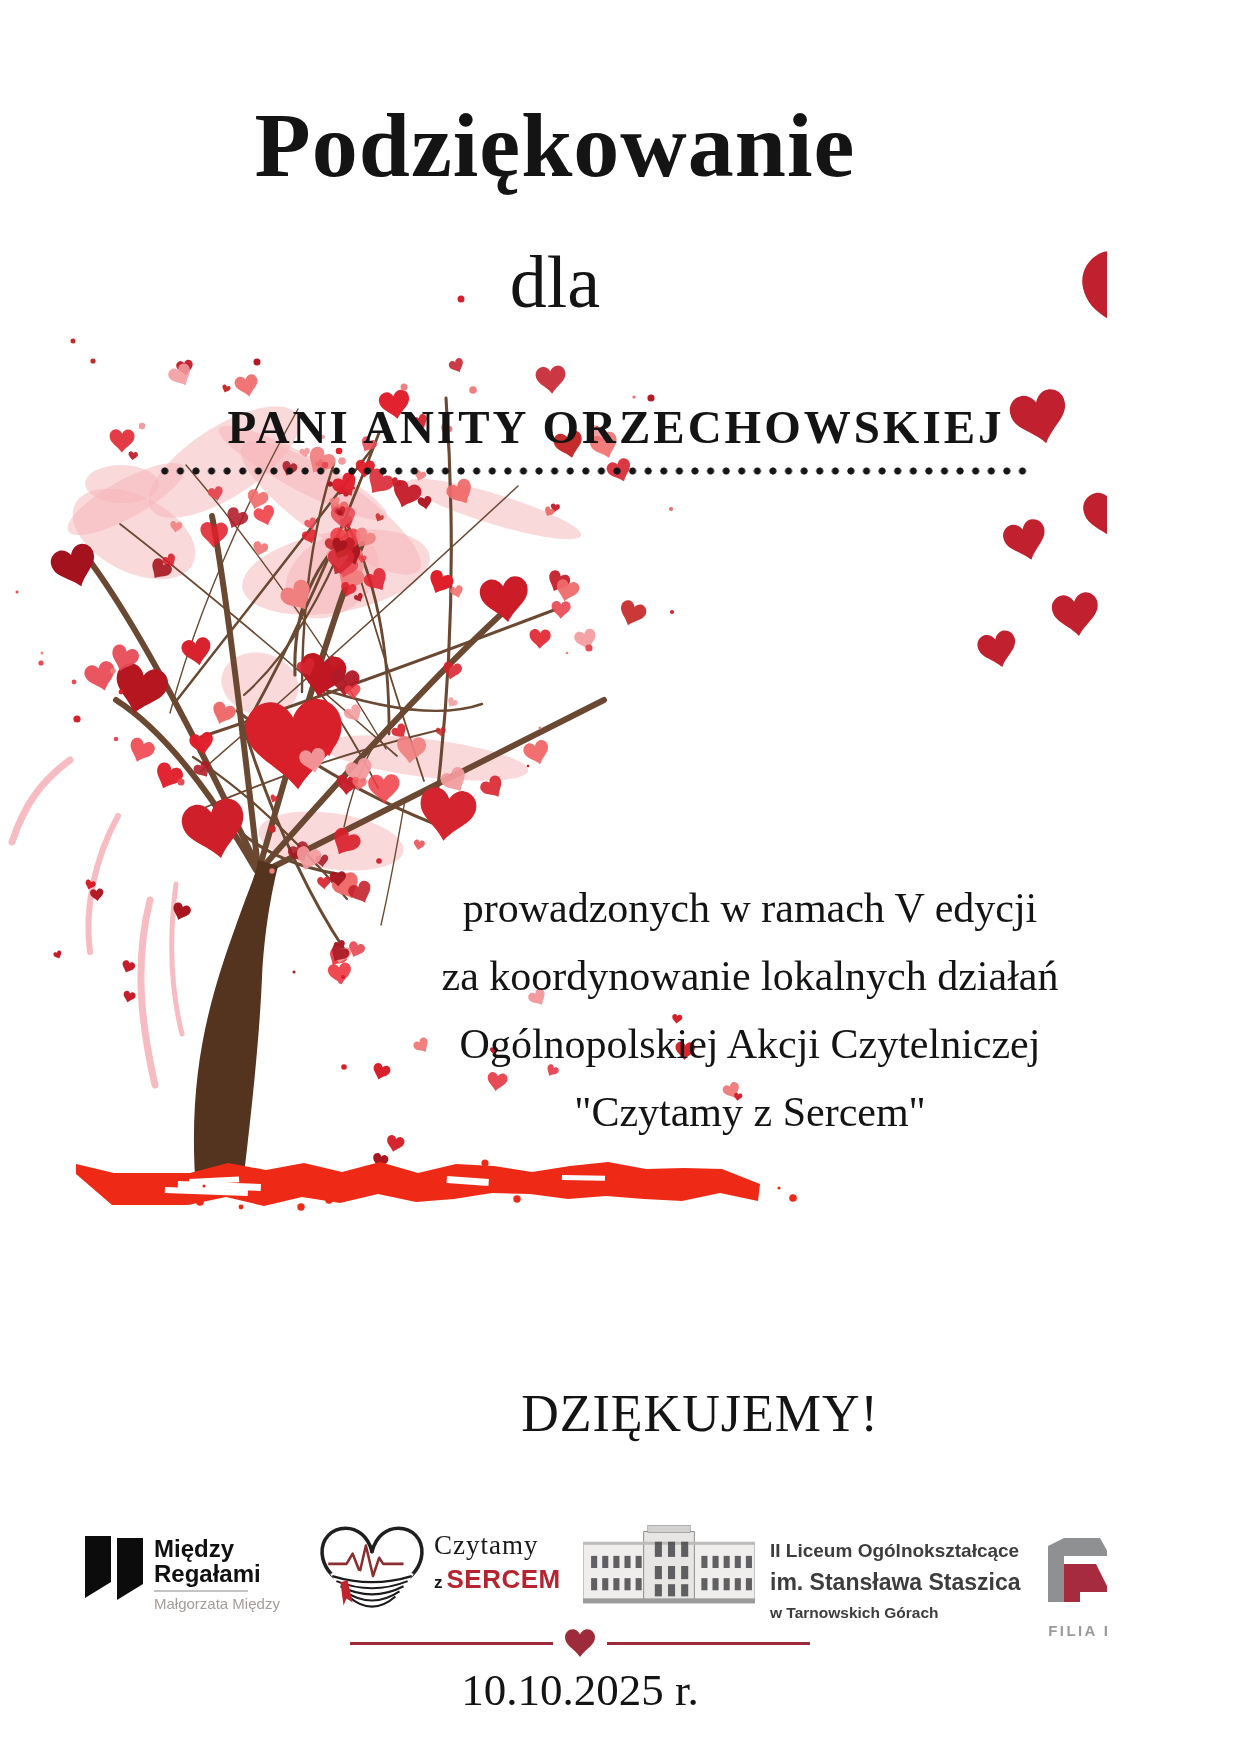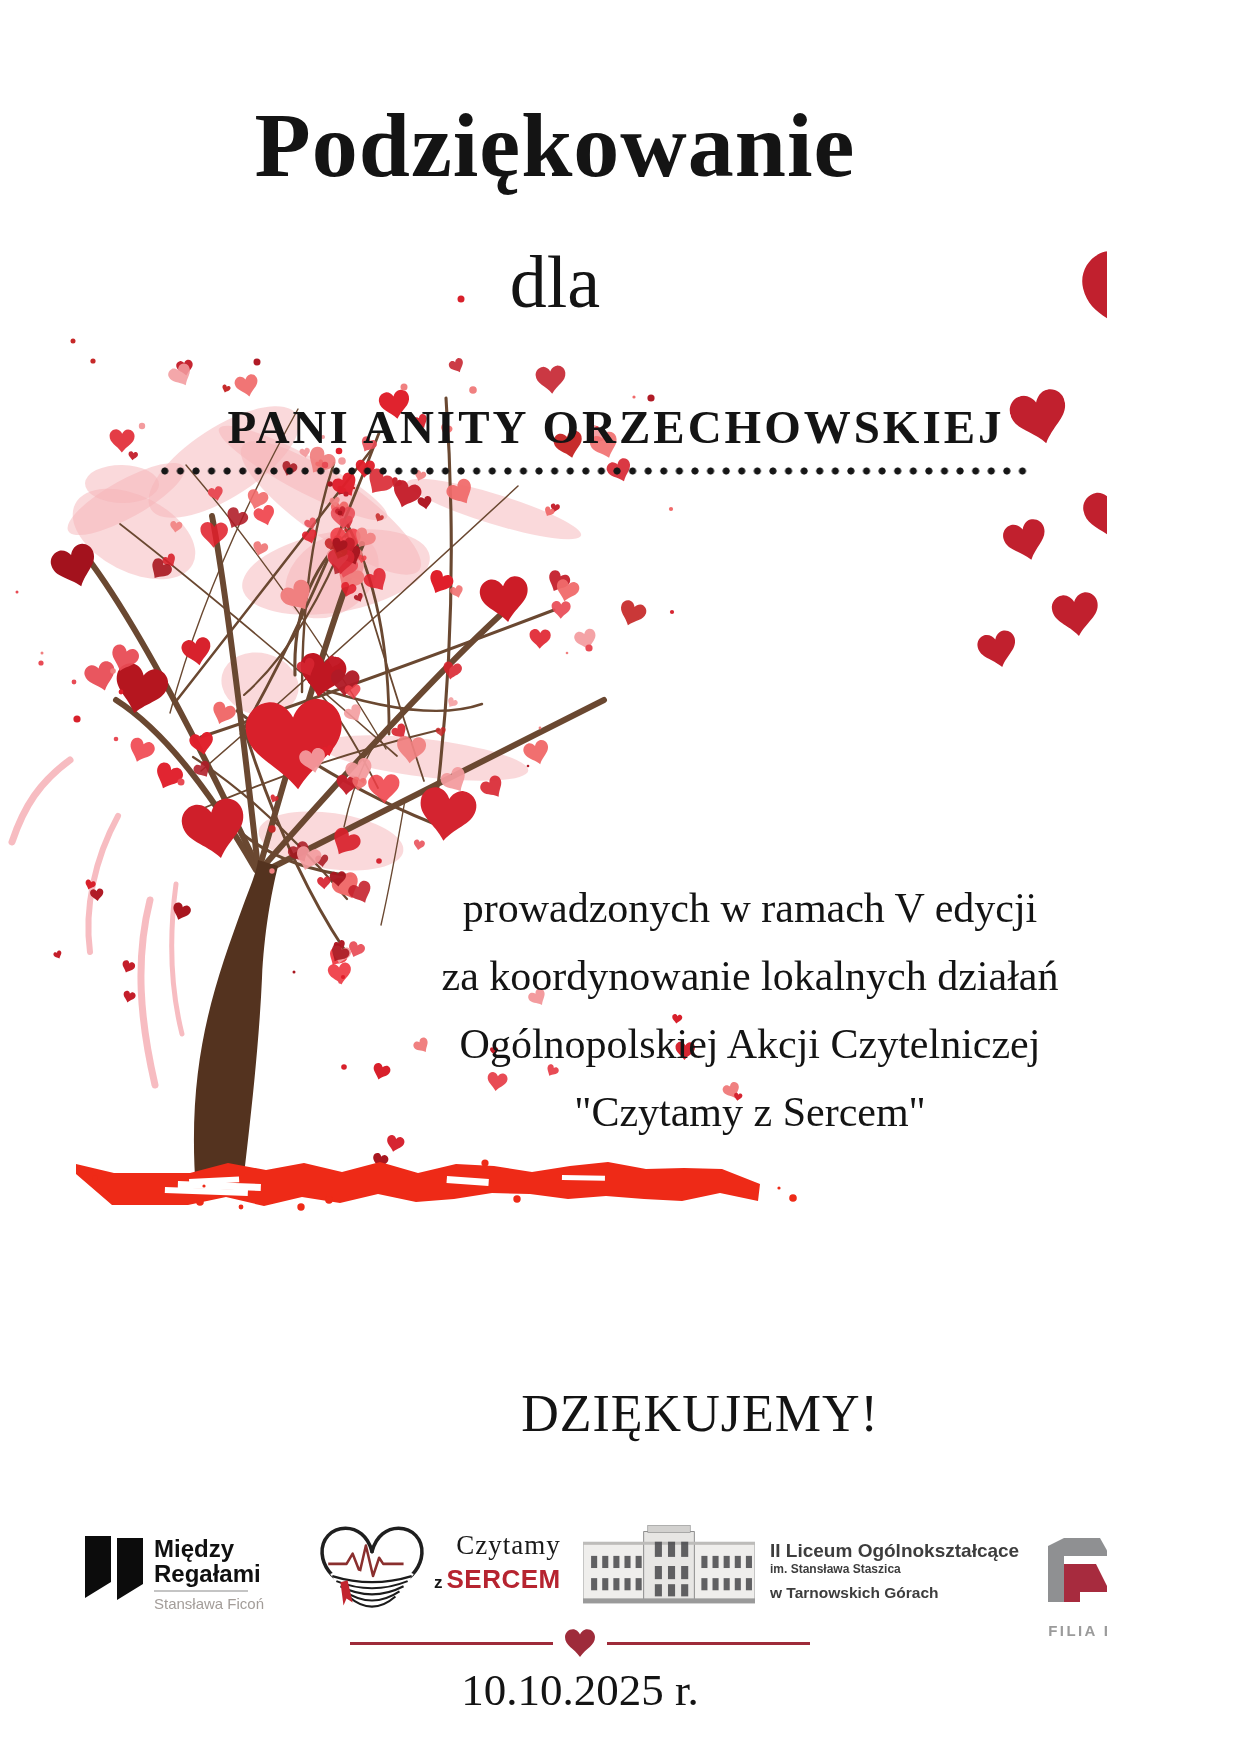--- a/index.html
+++ b/index.html
@@ -16,32 +16,32 @@
            background-size:15.6px 10px;background-repeat:repeat-x;}
   .name-heart{position:absolute;z-index:2;left:1012px;top:392px;}
   .para{left:400px;top:874px;width:700px;text-align:center;font-size:42px;line-height:68px;}
   .thanks{left:430px;top:1376px;width:540px;text-align:center;font-size:52px;letter-spacing:1px;margin-top:8px;}
   .logo-mr{position:absolute;z-index:2;left:85px;top:1536px;display:flex;gap:11px;align-items:flex-start;}
   .mr-name{font-family:Liberation Sans, sans-serif;font-weight:700;font-size:24px;line-height:25px;color:#101010;}
   .mr-rule{width:94px;height:2px;background:#c4c4c4;margin:4px 0 3px;}
   .mr-sub{font-family:"Liberation Sans",sans-serif;font-size:15px;color:#a39d99;}
 
   .logo-cz-icon{position:absolute;z-index:2;left:316px;top:1520px;}
-  .logo-cz-text{position:absolute;z-index:2;left:434px;top:1530px;text-align:right;}
+  .logo-cz-text{position:absolute;z-index:2;left:434px;top:1530px;}
   .cz-word1{font-size:27px;color:#1a1a1a;letter-spacing:1px;}
   .cz-line2{margin-top:3px;}
   .cz-z{font-family:"Liberation Sans",sans-serif;font-weight:700;font-size:17px;color:#161616;}
   .cz-sercem{font-family:"Liberation Sans",sans-serif;font-weight:700;font-size:26px;
              color:var(--sercemRed,#b62430);letter-spacing:.5px;}
 
   .logo-school-img{position:absolute;z-index:2;left:583px;top:1524px;}
   .logo-school-text{position:absolute;z-index:2;left:770px;top:1540px;color:var(--liceumGray,#3d3d3d);
                     font-family:"Liberation Sans",sans-serif;font-weight:700;}
   .sch1{font-size:19px;}
-  .sch2{font-size:12px;}
+  .sch2{font-size:23px;margin-top:7px;}
   .sch3{font-size:15.5px;margin-top:8px;}
 
   .logo-bm{position:absolute;z-index:2;left:1034px;top:1532px;width:150px;}
   .bm-caption{margin-top:8px;text-align:center;font-family:"Liberation Sans",sans-serif;font-weight:700;
               font-size:15px;color:#9b9b9b;letter-spacing:2.4px;}
 
   .divider{position:absolute;z-index:2;left:350px;top:1629px;width:460px;display:flex;align-items:center;gap:12px;}
   .divider .line{flex:1;height:3px;background:var(--dividerMaroon,#9e2b3a);}
   .date{left:350px;top:1664px;width:460px;text-align:center;font-size:45px;}
 </style>
@@ -343,21 +343,21 @@
 
   <div class="logo-mr">
     <svg width="58" height="66" viewBox="0 0 58 66">
       <polygon points="0,0 26,0 26,46 0,62" fill="#0c0c0c"></polygon>
       <polygon points="32,2 58,2 58,48 32,64" fill="#0c0c0c"></polygon>
     </svg>
     <div>
       <div class="mr-name">Między</div>
       <div class="mr-name">Regałami</div>
       <div class="mr-rule"></div>
-      <div class="mr-sub">Stansława Ficoń</div>
+      <div class="mr-sub">Małgorzata Między</div>
     </div>
   </div>
 
   <svg class="logo-cz-icon" width="112" height="104" viewBox="0 0 110 100">
     <path d="M55,30 C51,14 40,7 29,7 C15,7 5,18 6,32 C7,46 18,57 30,64" stroke="#1f1f1f" stroke-width="3.5" fill="none" stroke-linecap="round"></path>
     <path d="M55,30 C59,14 70,7 81,7 C95,7 105,18 104,32 C103,46 92,57 80,64" stroke="#1f1f1f" stroke-width="3.5" fill="none" stroke-linecap="round"></path>
     <path d="M12,42 H30 L36,32 L43,50 L49,24 L56,54 L62,36 L66,42 H86" stroke="#8a2f2e" stroke-width="2.5" fill="none" stroke-linejoin="round"></path>
     <path d="M14,52 C30,44 48,47 55,58 C62,47 80,44 96,52 L72,88 Q55,97 38,88 Z" fill="#ffffff"></path>
     <path d="M16,54 Q55,66 94,54" stroke="#1b1b1b" stroke-width="2.2" fill="none"></path>
     <path d="M20,59 Q55,73 90,59" stroke="#1b1b1b" stroke-width="2" fill="none"></path>

